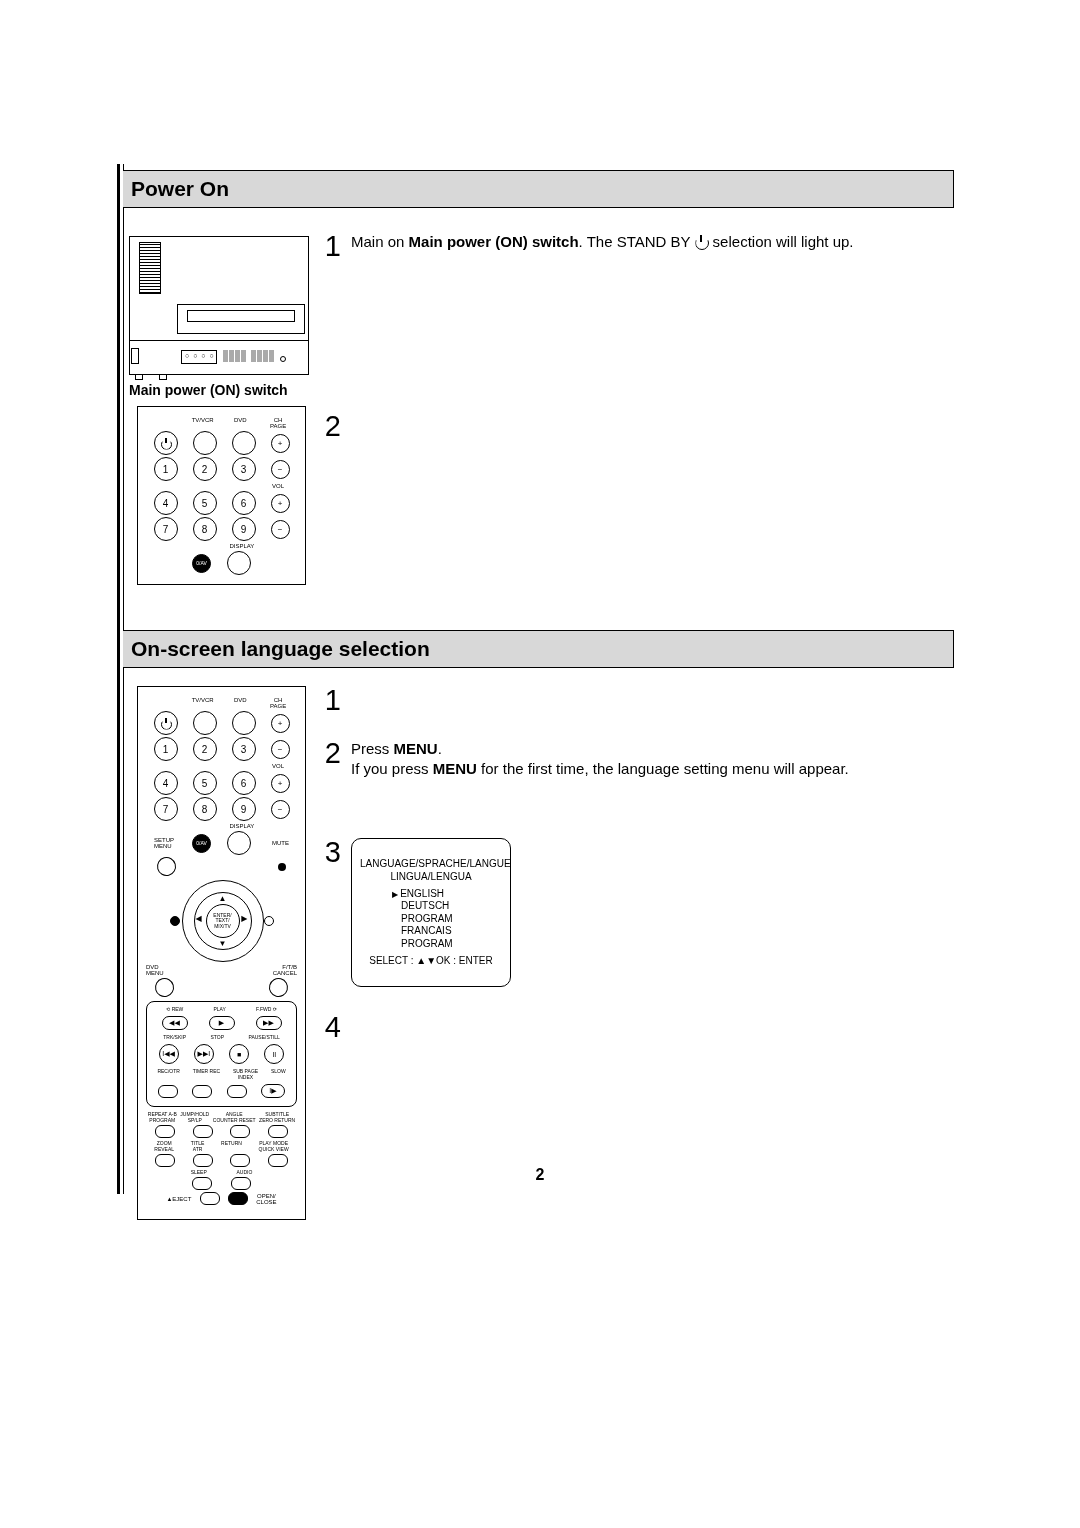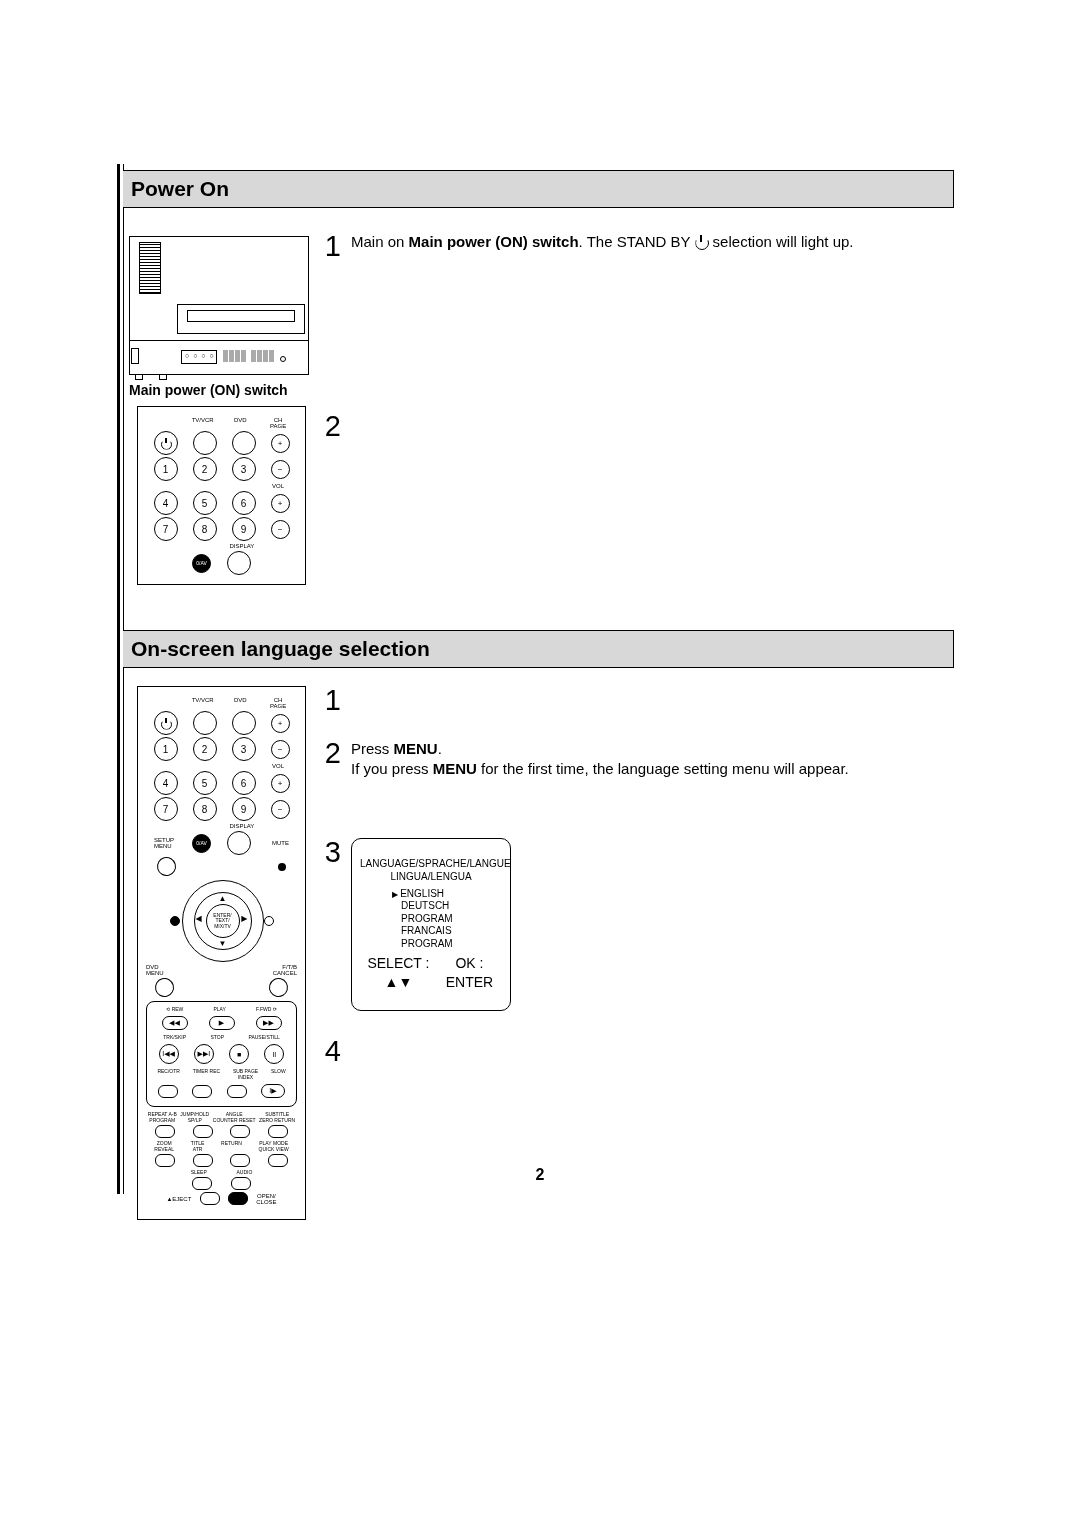--- a/index.html
+++ b/index.html
@@ -76,21 +76,21 @@
   .mini-row .rbtn{width:18px;height:11px;border-radius:6px;}
 
   
   .osd{
     border:1.5px solid #000;border-radius:10px;padding:18px 8px;font-size:10px;text-align:center;
     width:160px;box-sizing:border-box;
   }
   .osd-list{text-align:left;margin:4px auto;width:78px;font-size:10px;line-height:1.25;}
   .osd-list .sel::before{content:"▶";font-size:8px;margin-right:2px;}
   .osd-list .nosel::before{content:"";display:inline-block;width:9px;}
-  .osd-foot{font-size:14px;display:flex;justify-content:flex-end;margin-top:2px;}
+  .osd-foot{font-size:10px;display:flex;justify-content:center;margin-top:2px;}
 
   
   .pn{position:absolute;left:0;width:1080px;text-align:center;font-weight:bold;font-size:16px;}
 
   
   .pwr{display:inline-block;width:12px;height:12px;position:relative;vertical-align:-1px;margin:0 1px;}
   .pwr::before{content:"";position:absolute;left:0;top:0;width:12px;height:12px;border:1.5px solid #000;border-radius:50%;clip-path:polygon(0 30%,100% 30%,100% 100%,0 100%);}
   .pwr::after{content:"";position:absolute;left:5px;top:-1px;width:2px;height:7px;background:#000;}
   .pwr.small{width:9px;height:9px;}
   .pwr.small::before{width:9px;height:9px;border-width:1px;}

